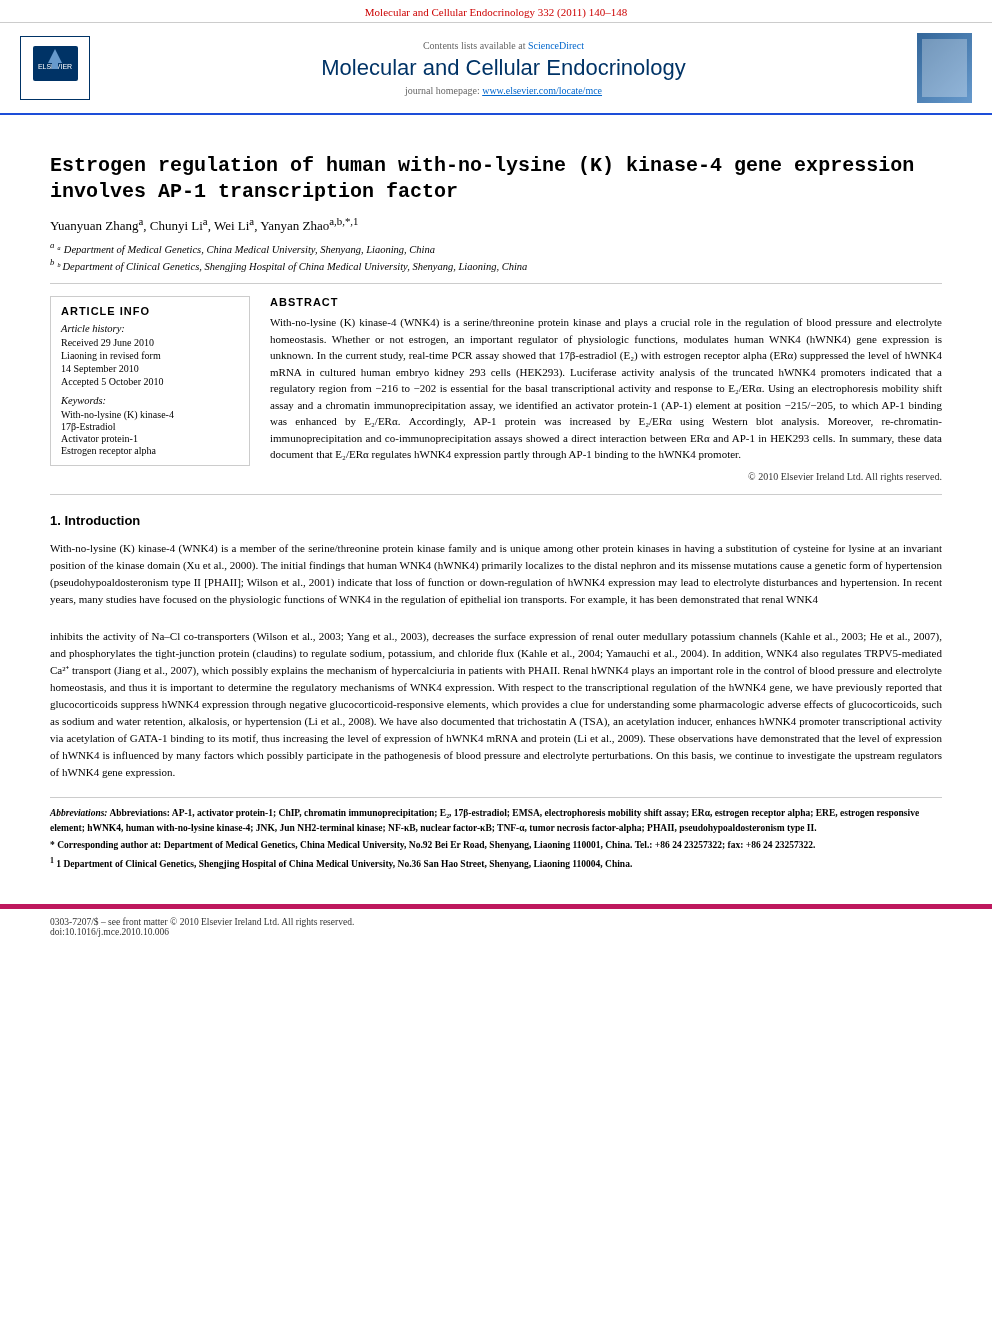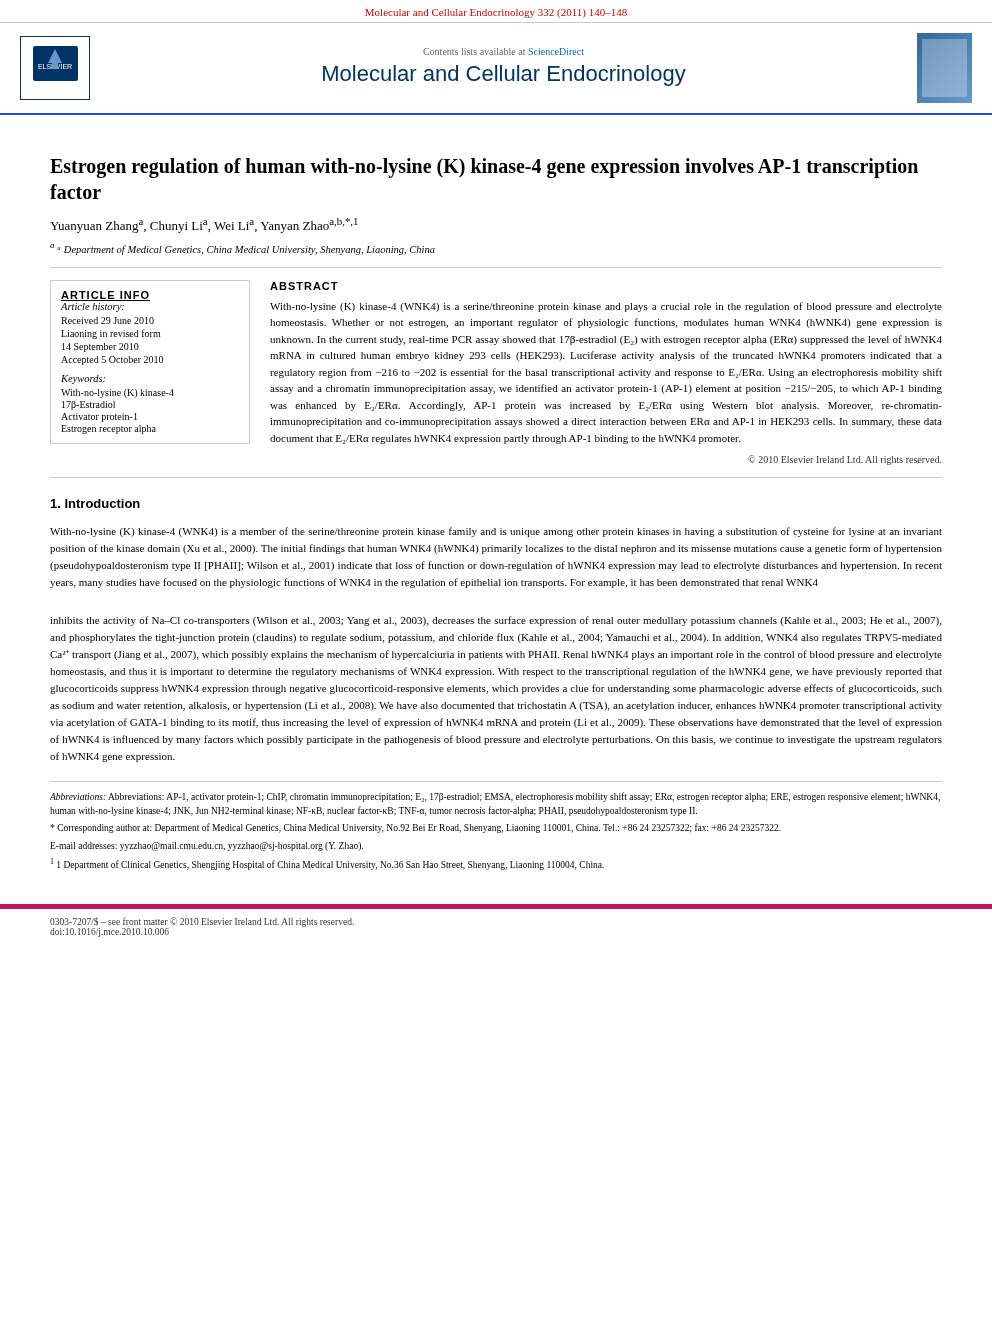--- a/index.html
+++ b/index.html
@@ -78,21 +78,21 @@
     }
     .paper-body {
       padding: 20px 50px;
     }
     .paper-title {
       font-size: 20px;
       font-weight: bold;
       color: #000;
       margin: 18px 0 10px;
       line-height: 1.3;
-      font-family: Liberation Serif, serif;
+      font-family: Liberation Mono, monospace;
     }
     .authors {
       font-size: 13px;
       color: #000;
       margin-bottom: 6px;
     }
     .affiliations {
       font-size: 10.5px;
       color: #000;
       margin-bottom: 2px;
@@ -115,22 +115,22 @@
     .article-info-box {
       border: 1px solid #ccc;
       padding: 8px 10px;
       font-size: 10.5px;
     }
     .article-info-title {
       font-weight: bold;
       font-size: 11px;
       text-transform: uppercase;
       letter-spacing: 1px;
+      margin-bottom: 6px;
       font-family: Arial, sans-serif;
-      text-decoration: underline;
     }
     .article-history-label {
       font-style: italic;
       font-size: 10.5px;
       margin-bottom: 3px;
     }
     .history-item {
       font-size: 10px;
       margin-bottom: 2px;
     }
@@ -187,20 +187,21 @@
       line-height: 1.55;
       text-align: justify;
     }
     .footnote-section {
       border-top: 1px solid #ccc;
       margin-top: 16px;
       padding-top: 8px;
       font-size: 9.5px;
       line-height: 1.5;
       color: #000;
+      font-weight: bold;
     }
     .footnote-section .fn-item {
       margin-bottom: 3px;
     }
     .bottom-bar {
       font-size: 9.5px;
       color: #333;
       padding: 8px 50px;
       border-top: 5px solid #be185d;
       margin-top: 9px;
@@ -225,39 +226,46 @@
         <rect x="24" y="22" width="6" height="6" fill="#6699cc"></rect>
       </svg>
     </div>
   </div>
   <div class="journal-center">
     <div class="sciencedirect-line">
       <span>Contents lists available at</span>
       <a href="#" class="sciencedirect-link">ScienceDirect</a>
     </div>
     <div class="journal-title-main">Molecular and Cellular Endocrinology</div>
+    <div class="journal-homepage">
+      <span>journal homepage:</span>
+      <a href="#">www.elsevier.com/locate/mce</a>
+    </div>
   </div>
   <div class="journal-thumb">
     <div class="journal-thumb-inner"></div>
   </div>
 </div>
 
 <div class="paper-body">
 
   <div class="paper-title">Estrogen regulation of human with-no-lysine (K) kinase-4 gene expression involves AP-1 transcription factor</div>
 
   <div class="authors">
     <span>Yuanyuan Zhang<sup>a</sup></span>,
     <span>Chunyi Li<sup>a</sup></span>,
     <span>Wei Li<sup>a</sup></span>,
     <span>Yanyan Zhao<sup>a,b,*,1</sup></span>
   </div>
 
   <div class="affiliations">
     <sup>a</sup> <span>ᵃ Department of Medical Genetics, China Medical University, Shenyang, Liaoning, China</span>
+  </div>
+  <div class="affiliations">
+    <sup>b</sup> <span>ᵇ Department of Clinical Genetics, Shengjing Hospital of China Medical University, Shenyang, Liaoning, China</span>
   </div>
 
   <hr class="divider-line">
 
   <div class="two-col">
 
     <div class="article-info">
       <div class="article-info-box">
         <div class="article-info-title">ARTICLE INFO</div>
         <div class="article-history-label">Article history:</div>
@@ -295,23 +303,20 @@
   </div>
 
   <div class="footnote-section">
     <div class="fn-item">
       <em>Abbreviations:</em> <span>Abbreviations: AP-1, activator protein-1; ChIP, chromatin immunoprecipitation; E₂, 17β-estradiol; EMSA, electrophoresis mobility shift assay; ERα, estrogen receptor alpha; ERE, estrogen responsive element; hWNK4, human with-no-lysine kinase-4; JNK, Jun NH2-terminal kinase; NF-κB, nuclear factor-κB; TNF-α, tumor necrosis factor-alpha; PHAII, pseudohypoaldosteronism type II.</span>
     </div>
     <div class="fn-item">
       <span>* Corresponding author at: Department of Medical Genetics, China Medical University, No.92 Bei Er Road, Shenyang, Liaoning 110001, China. Tel.: +86 24 23257322; fax: +86 24 23257322.</span>
     </div>
     <div class="fn-item">
-      <span>E-mail addresses: yyzzhao@mail.cmu.edu.cn, yyzzhao@sj-hospital.org (Y. Zhao).</span>
-    </div>
-    <div class="fn-item">
       <sup>1</sup> <span>1 Department of Clinical Genetics, Shengjing Hospital of China Medical University, No.36 San Hao Street, Shenyang, Liaoning 110004, China.</span>
     </div>
   </div>
 
 </div>
 
 <div class="bottom-bar">
   <div>0303-7207/$ – see front matter © 2010 Elsevier Ireland Ltd. All rights reserved.</div>
   <div>doi:10.1016/j.mce.2010.10.006</div>
 </div>

